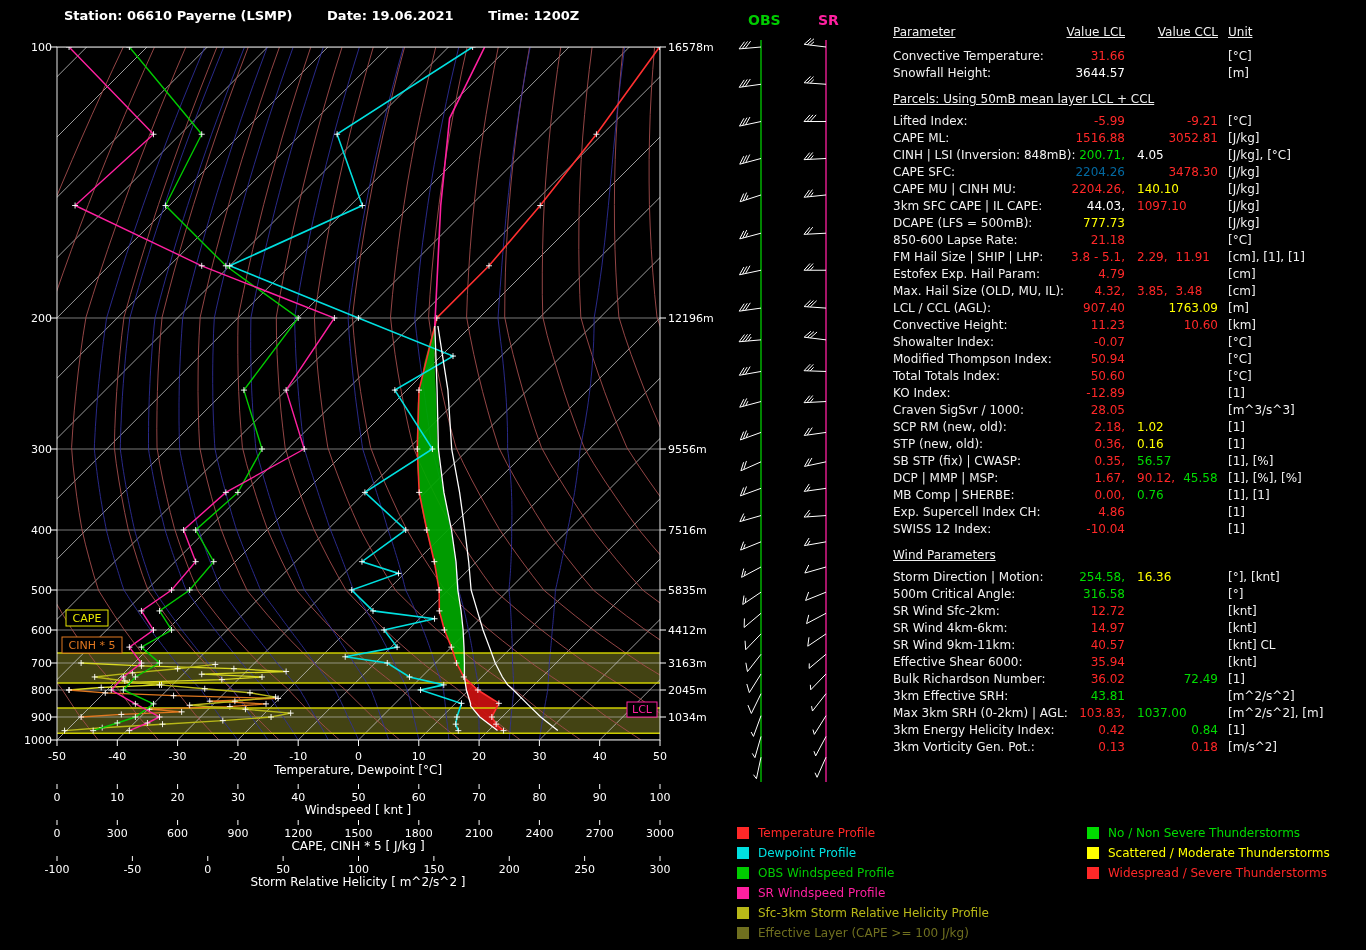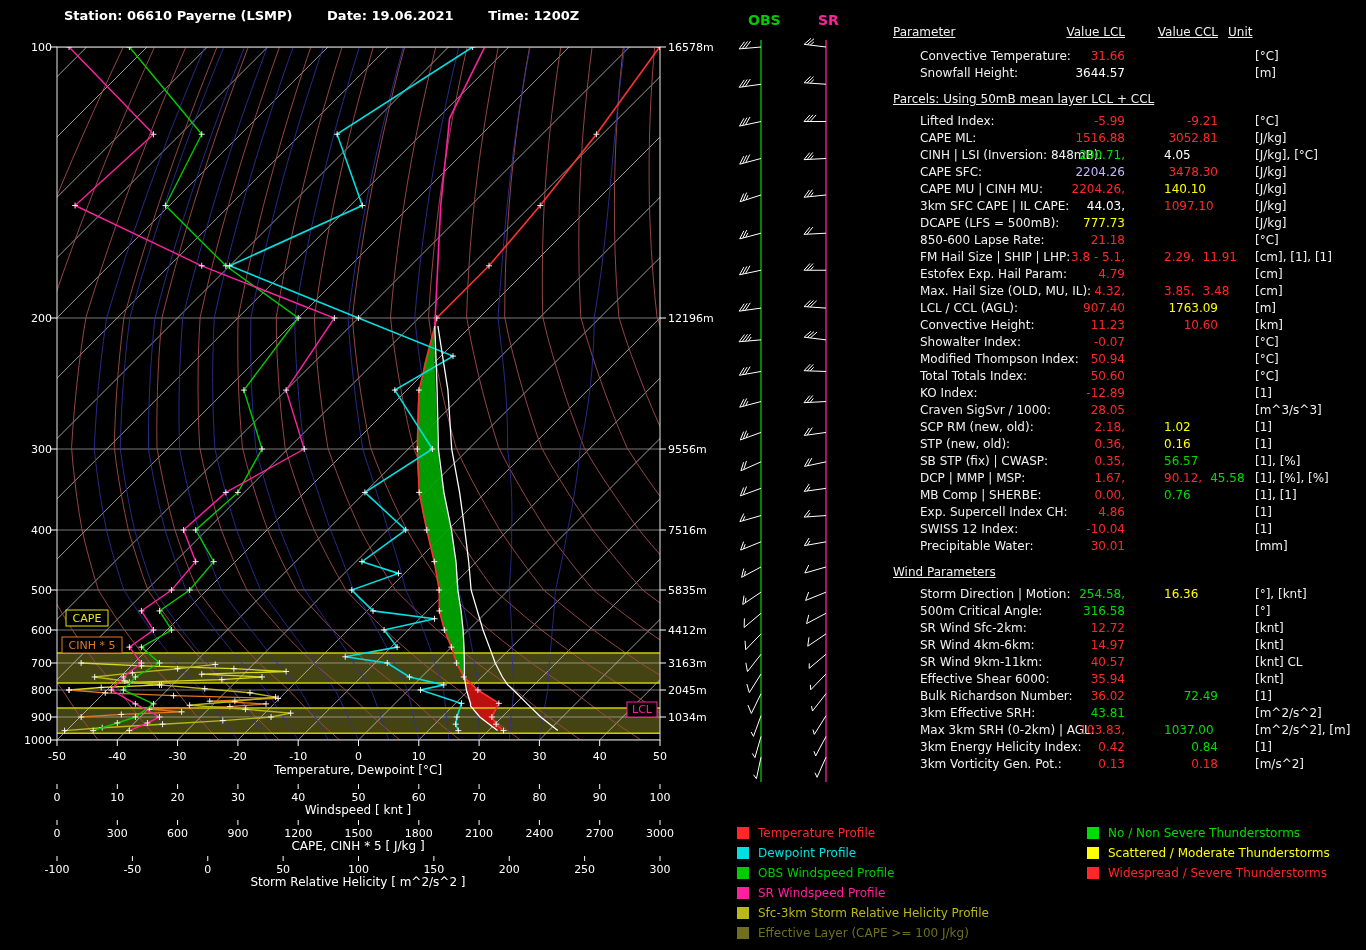--- a/index.html
+++ b/index.html
@@ -9,21 +9,21 @@
   #titlebar{position:absolute;left:64px;top:8px;font-size:13px;font-weight:bold;white-space:nowrap;}
   #titlebar span{margin-right:30px;}
   #skewt{position:absolute;left:0;top:0;}
   svg text{font-family:"DejaVu Sans",sans-serif;}
   .colhead{position:absolute;top:12px;font-size:14px;font-weight:bold;}
   #obs-label{left:748px;}
   #sr-label{left:818px;}
   #paramtable{position:absolute;left:893px;top:24px;width:472px;font-size:12px;
               line-height:17px;color:#f0f0f0;}
   .thead{position:relative;height:24px;white-space:nowrap;}
-  .trow{position:relative;height:17px;white-space:nowrap;margin-left:27px;}
+  .trow{position:relative;height:17px;white-space:nowrap;}
   .sect{position:relative;height:22px;margin-top:9px;white-space:nowrap;}
   .sect > span,.thead > span{text-decoration:underline;}
   .abs{position:absolute;top:0;}
   .a-lbl{left:0;}
   .a-lcl{right:240px;text-align:right;}
   .a-extra{left:244px;}
   .a-ccl{right:147px;text-align:right;}
   .a-unit{left:335px;}
   #legend-left{position:absolute;left:730px;top:823px;font-size:12px;}
   #legend-right{position:absolute;left:1080px;top:823px;font-size:12px;}
@@ -730,21 +730,21 @@
         <span class="abs a-unit">[J/kg]</span>
       </div>
       <div class="trow">
         <span class="abs a-lbl">CINH | LSI (Inversion: 848mB):</span>
         <span class="abs a-lcl"><span style="color: rgb(0, 220, 0);">200.71,</span></span>
         <span class="abs a-extra"><span style="color: rgb(255, 255, 255);">4.05</span></span>
         <span class="abs a-unit">[J/kg], [°C]</span>
       </div>
       <div class="trow">
         <span class="abs a-lbl">CAPE SFC:</span>
-        <span class="abs a-lcl"><span style="color: #c4b5fd;">2204.26</span></span>
+        <span class="abs a-lcl"><span style="color: #0369a1;">2204.26</span></span>
         <span class="abs a-ccl"><span style="color: rgb(255, 40, 40);">3478.30</span></span>
         <span class="abs a-unit">[J/kg]</span>
       </div>
       <div class="trow">
         <span class="abs a-lbl">CAPE MU | CINH MU:</span>
         <span class="abs a-lcl"><span style="color: rgb(255, 40, 40);">2204.26,</span></span>
         <span class="abs a-extra"><span style="color: rgb(255, 255, 0);">140.10</span></span>
         <span class="abs a-unit">[J/kg]</span>
       </div>
       <div class="trow">
@@ -849,25 +849,20 @@
       </div>
       <div class="trow">
         <span class="abs a-lbl">Exp. Supercell Index CH:</span>
         <span class="abs a-lcl"><span style="color: rgb(255, 40, 40);">4.86</span></span>
         <span class="abs a-unit">[1]</span>
       </div>
       <div class="trow">
         <span class="abs a-lbl">SWISS 12 Index:</span>
         <span class="abs a-lcl"><span style="color: rgb(255, 40, 40);">-10.04</span></span>
         <span class="abs a-unit">[1]</span>
-      </div>
-      <div class="trow">
-        <span class="abs a-lbl">Precipitable Water:</span>
-        <span class="abs a-lcl"><span style="color: rgb(255, 40, 40);">30.01</span></span>
-        <span class="abs a-unit">[mm]</span>
       </div>
       <div class="sect"><span>Wind Parameters</span></div>
       <div class="trow">
         <span class="abs a-lbl">Storm Direction | Motion:</span>
         <span class="abs a-lcl"><span style="color: rgb(0, 220, 0);">254.58,</span></span>
         <span class="abs a-extra"><span style="color: rgb(255, 255, 0);">16.36</span></span>
         <span class="abs a-unit">[°], [knt]</span>
       </div>
       <div class="trow">
         <span class="abs a-lbl">500m Critical Angle:</span>

